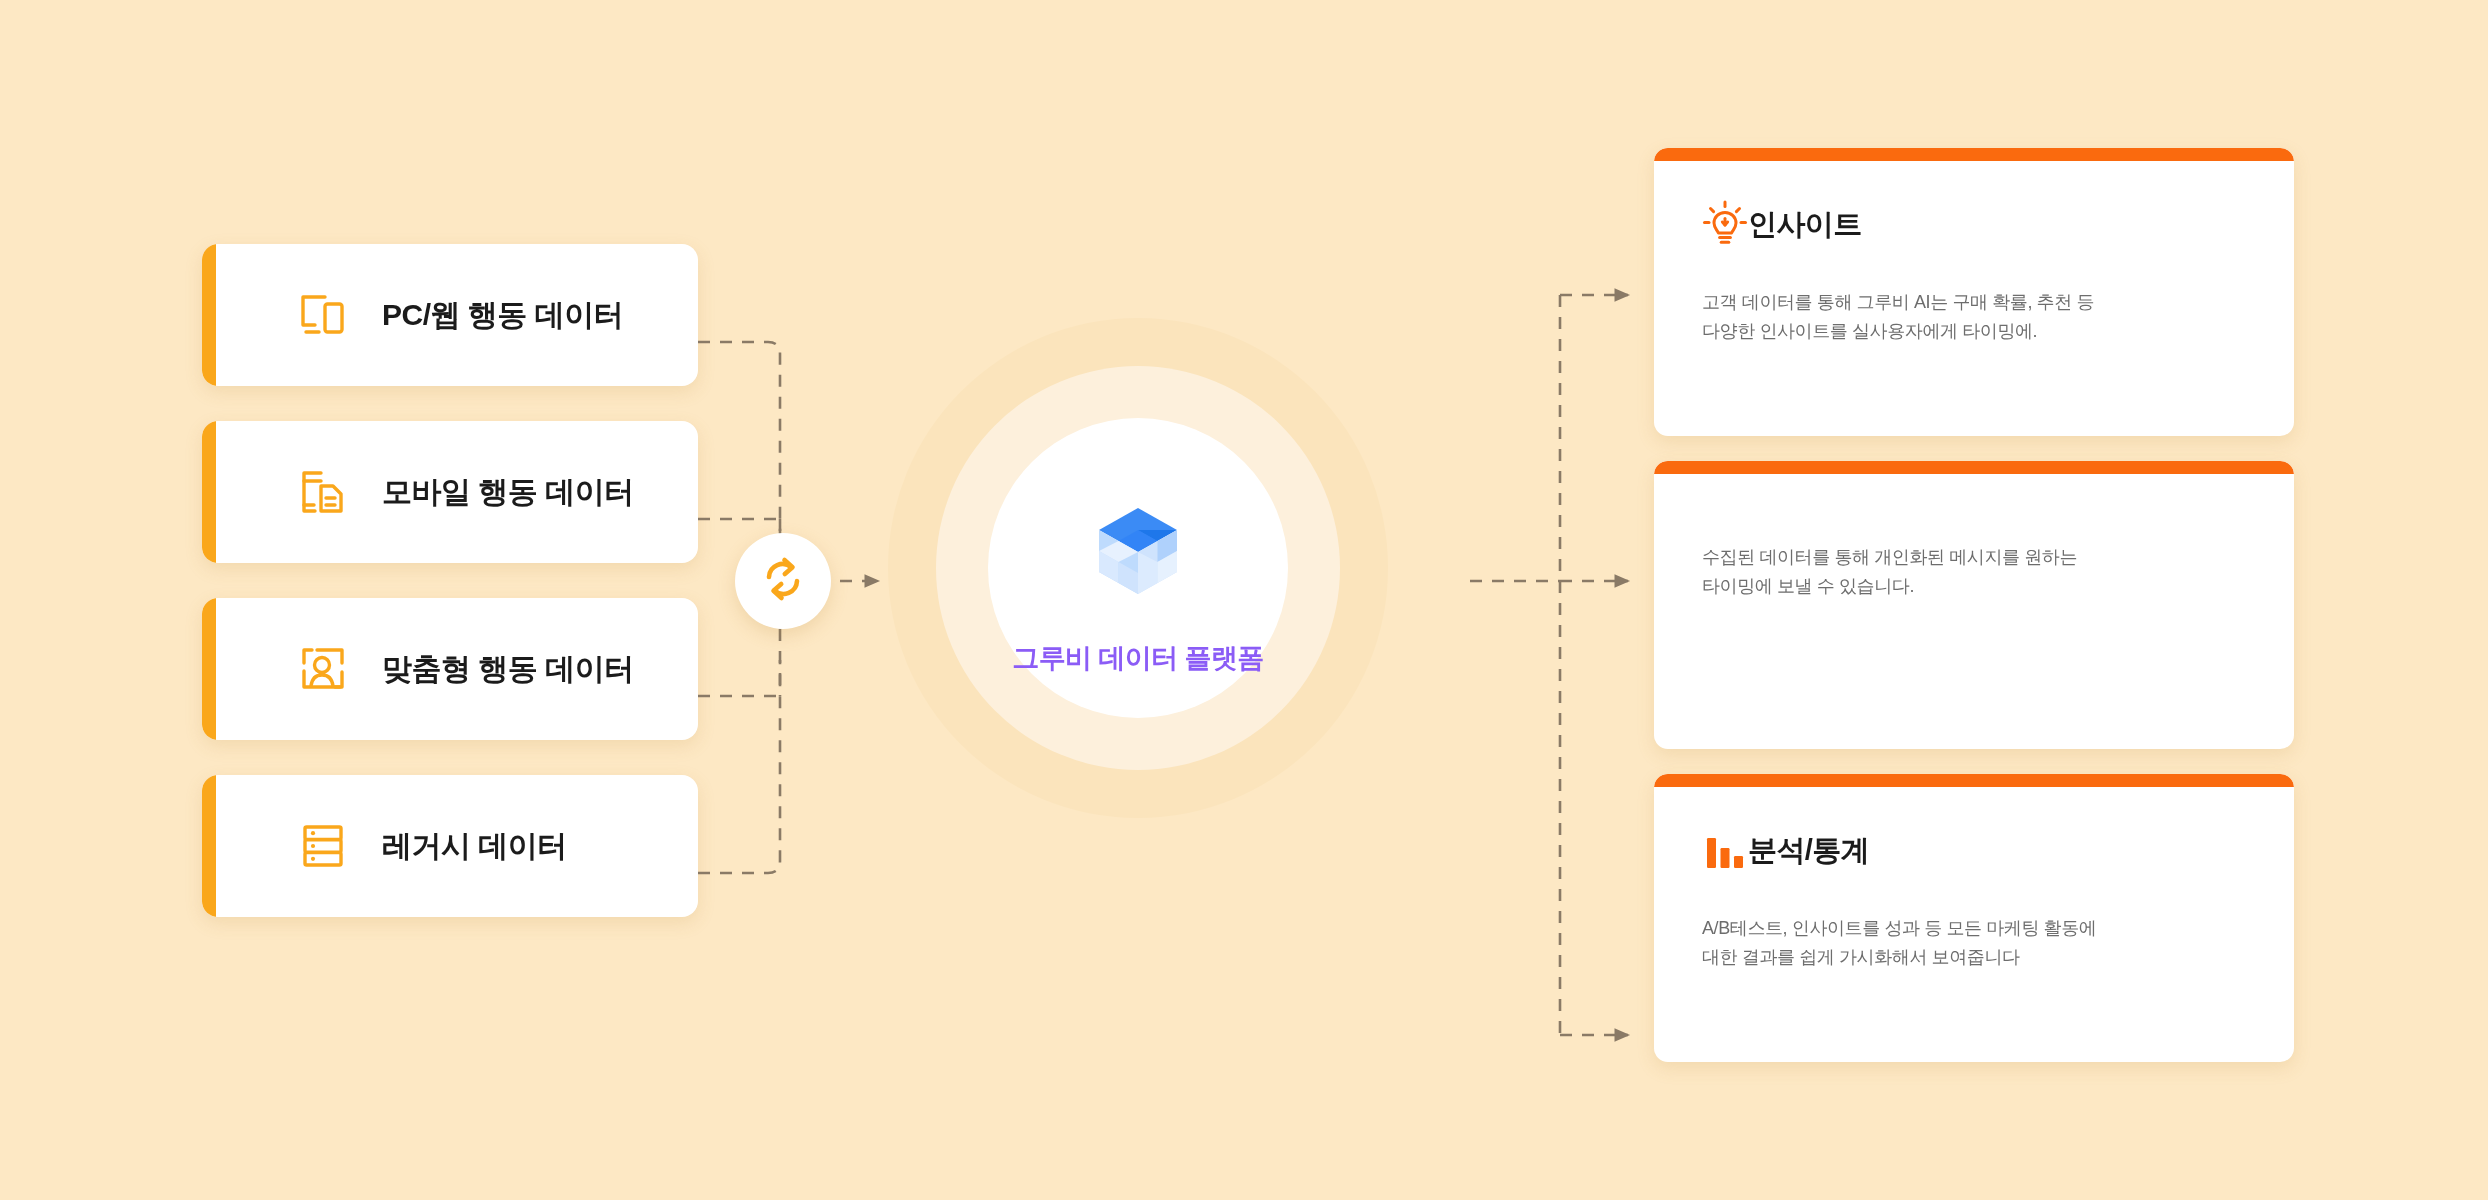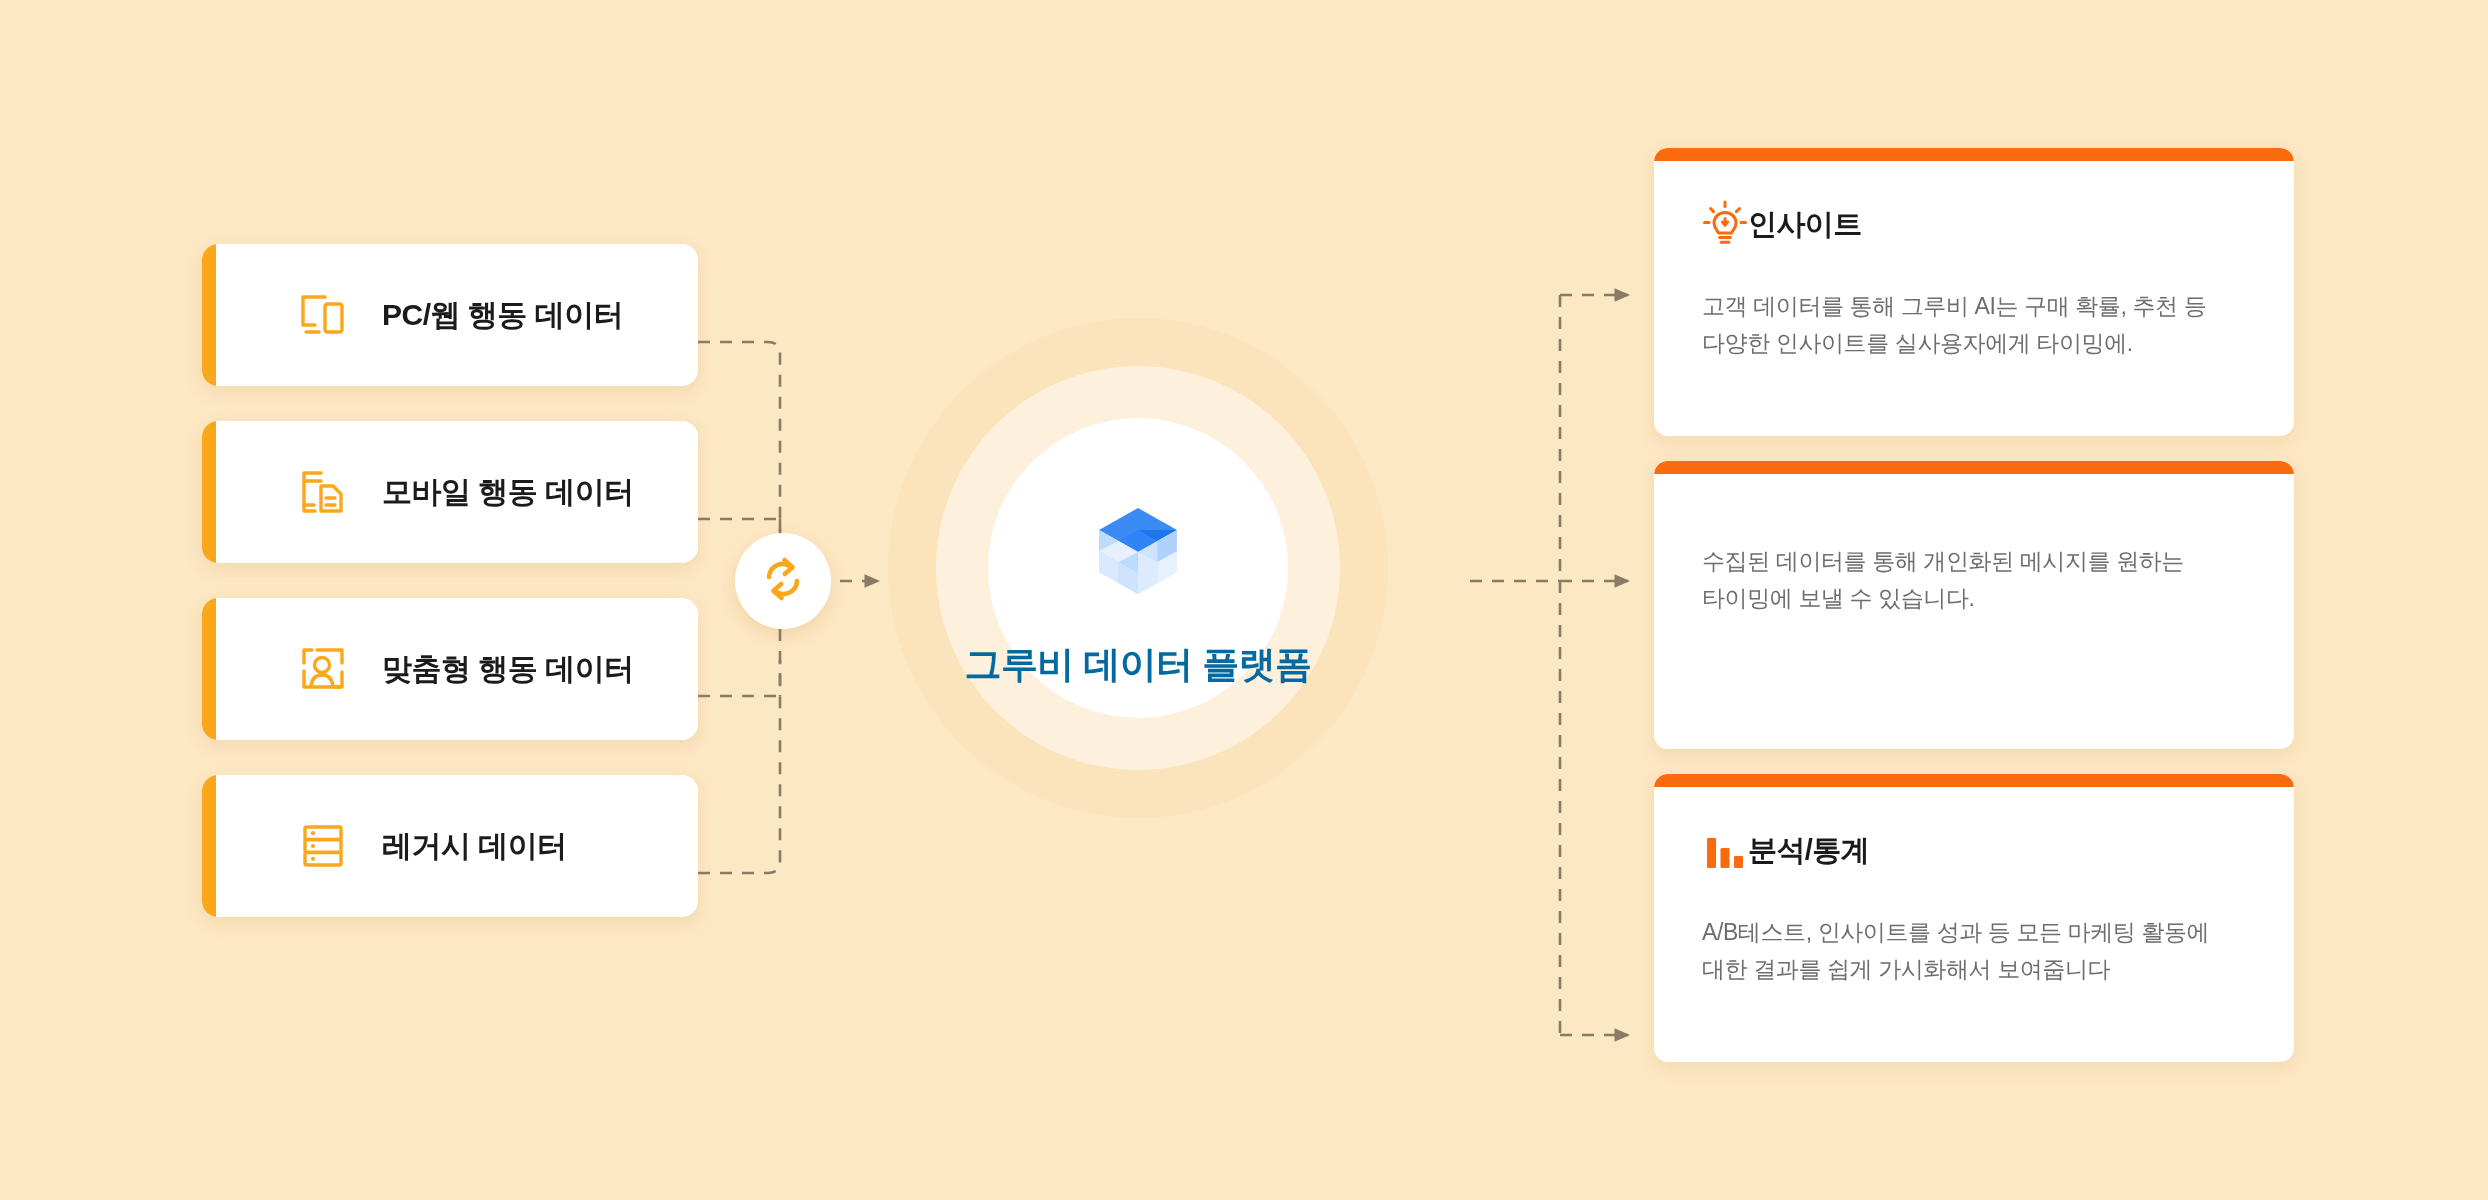--- a/index.html
+++ b/index.html
@@ -80,23 +80,23 @@
   .hub-logo {
     position:absolute;
     left:50%; top:188px;
     transform:translateX(-50%);
     width:106px; height:112px;
   }
   .hub-title {
     position:absolute;
     left:0; right:0; top:322px;
     text-align:center;
-    font-size:37px;
+    font-size:27px;
     font-weight:bold;
-    color:#0369a1;
+    color:#8b5cf6;
     letter-spacing:-0.6px;
     white-space:nowrap;
   }
 
   
   .sync-badge {
     position:absolute;
     left:735px; top:533px;
     width:96px; height:96px;
     border-radius:50%;
@@ -142,21 +142,21 @@
   }
   .out-title {
     font-size:29px;
     font-weight:bold;
     color:#1B1B1B;
     letter-spacing:-0.6px;
     white-space:nowrap;
   }
   .out-body {
     margin-top:34px;
-    font-size:23px;
+    font-size:18px;
     line-height:1.62;
     color:#6D6D6D;
     letter-spacing:-0.4px;
   }
   .out-body span { display:block; white-space:nowrap; }
 
   
   .wires {
     position:absolute; left:0; top:0;
     width:2488px; height:1200px;

